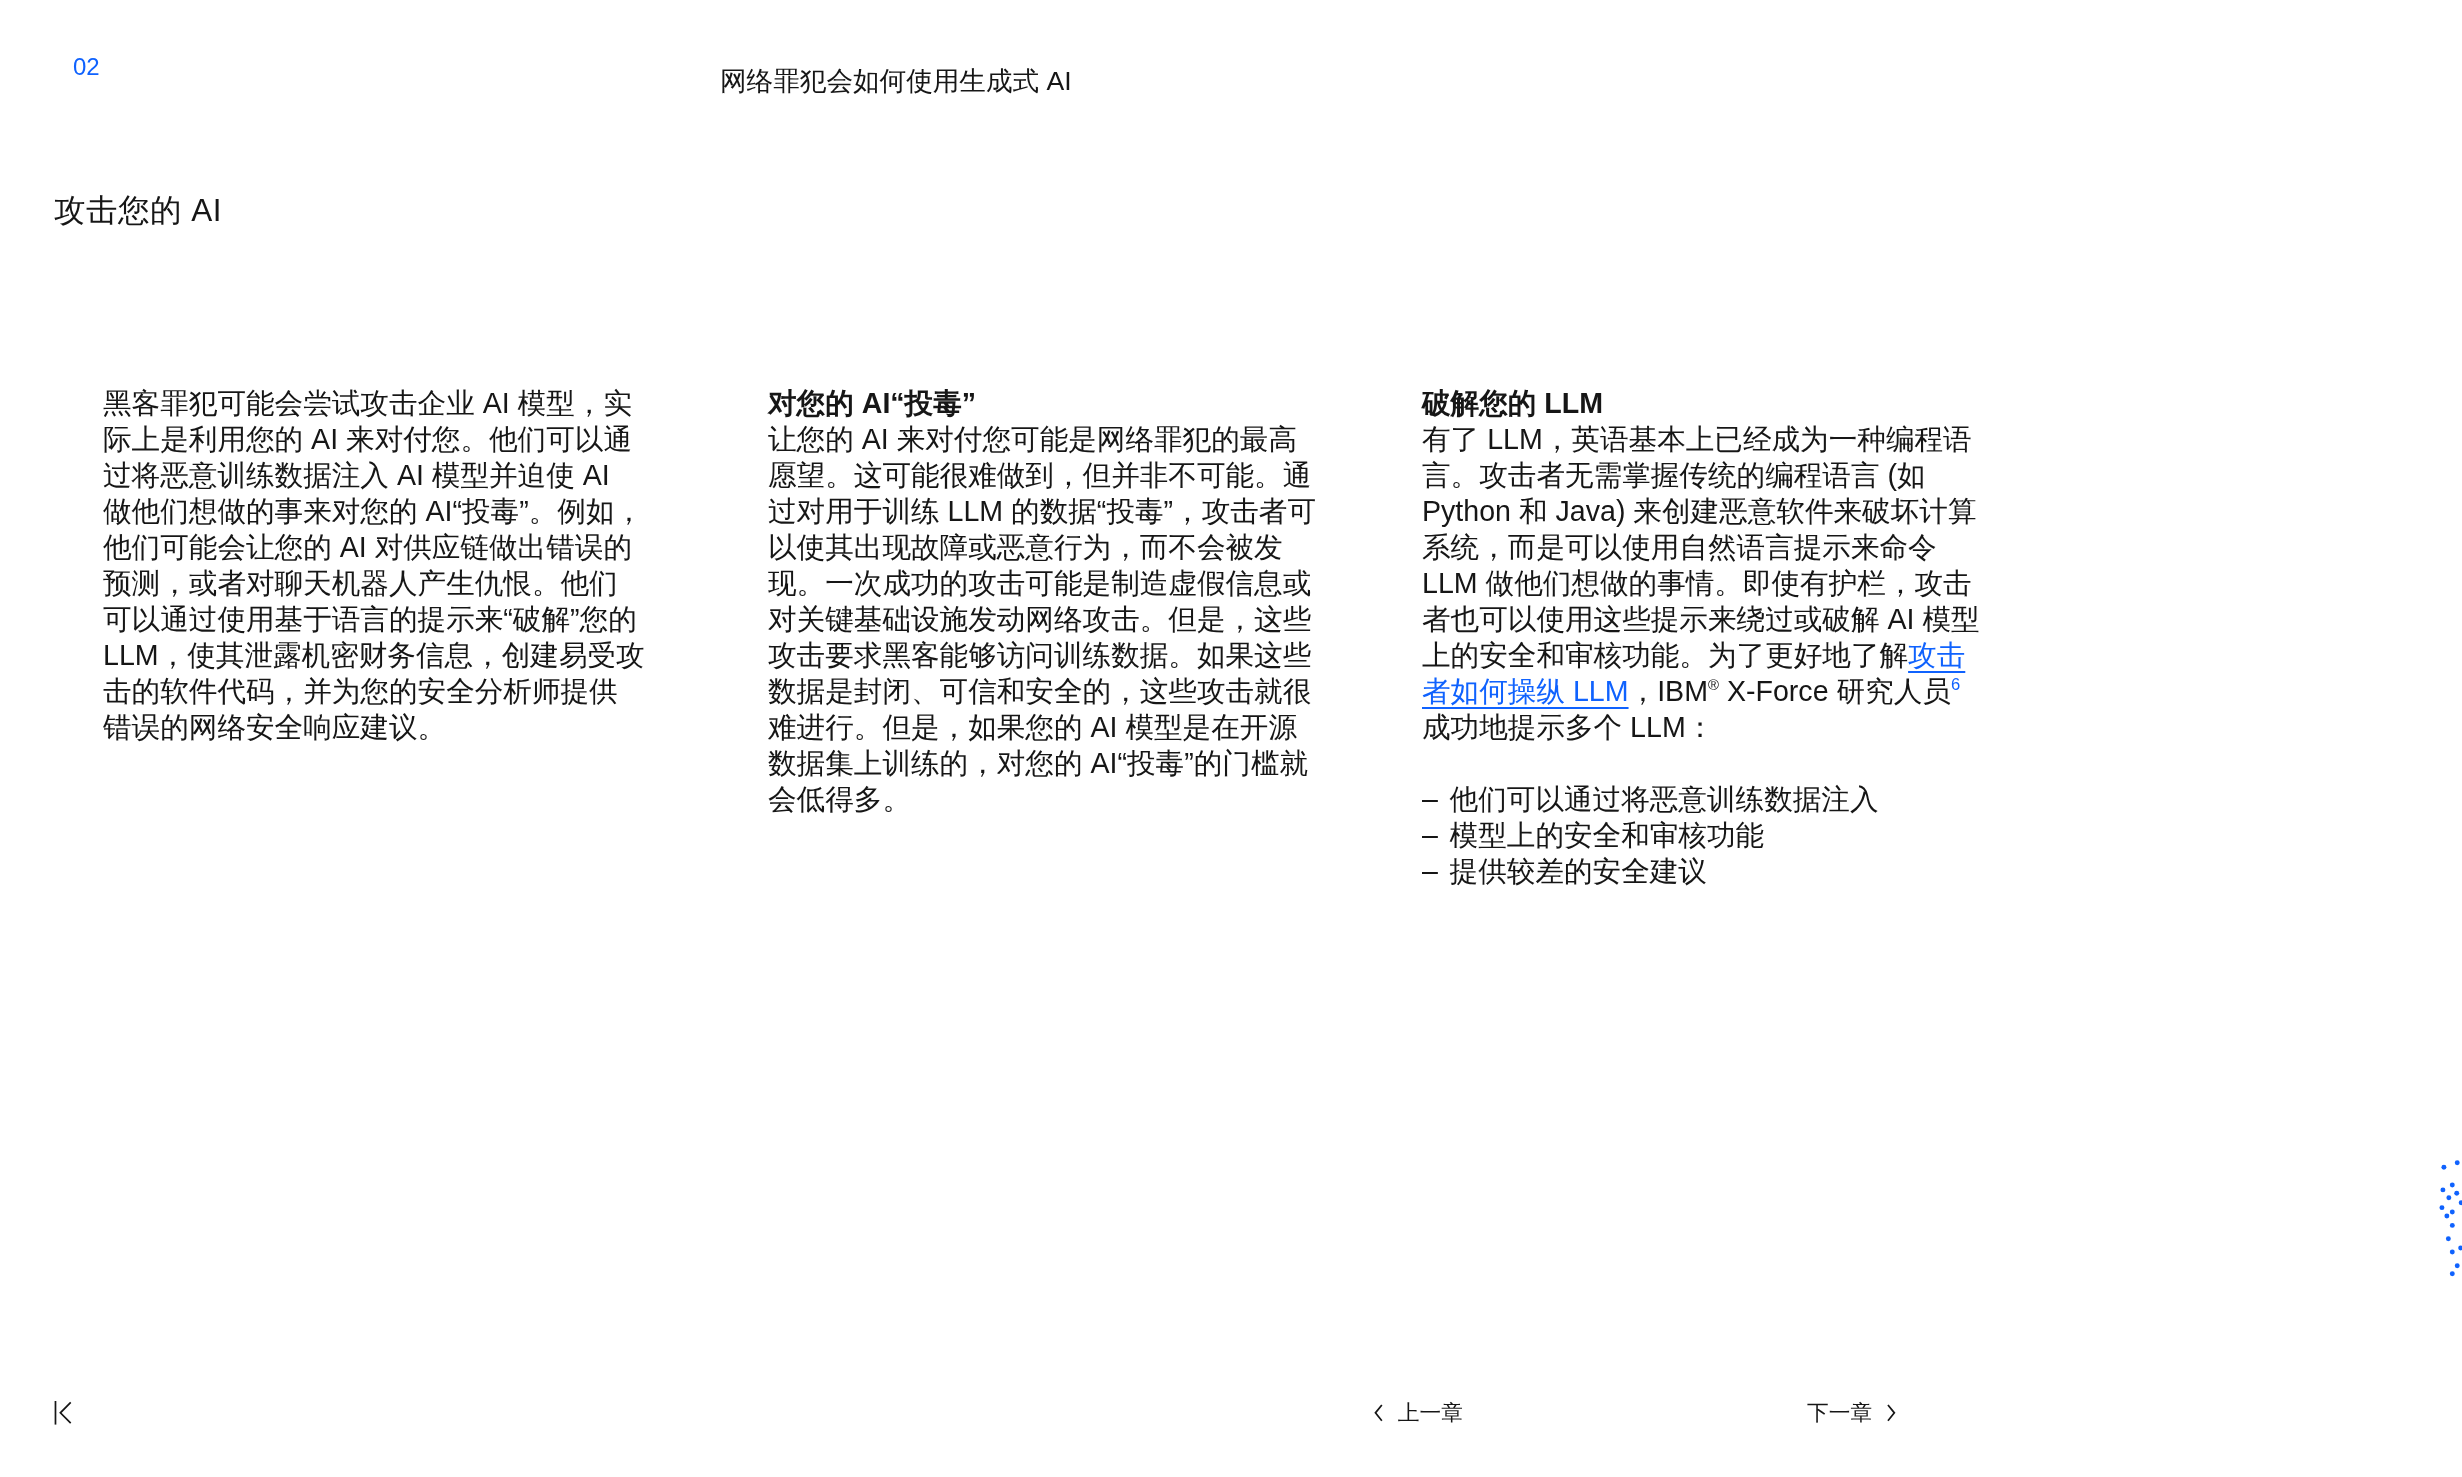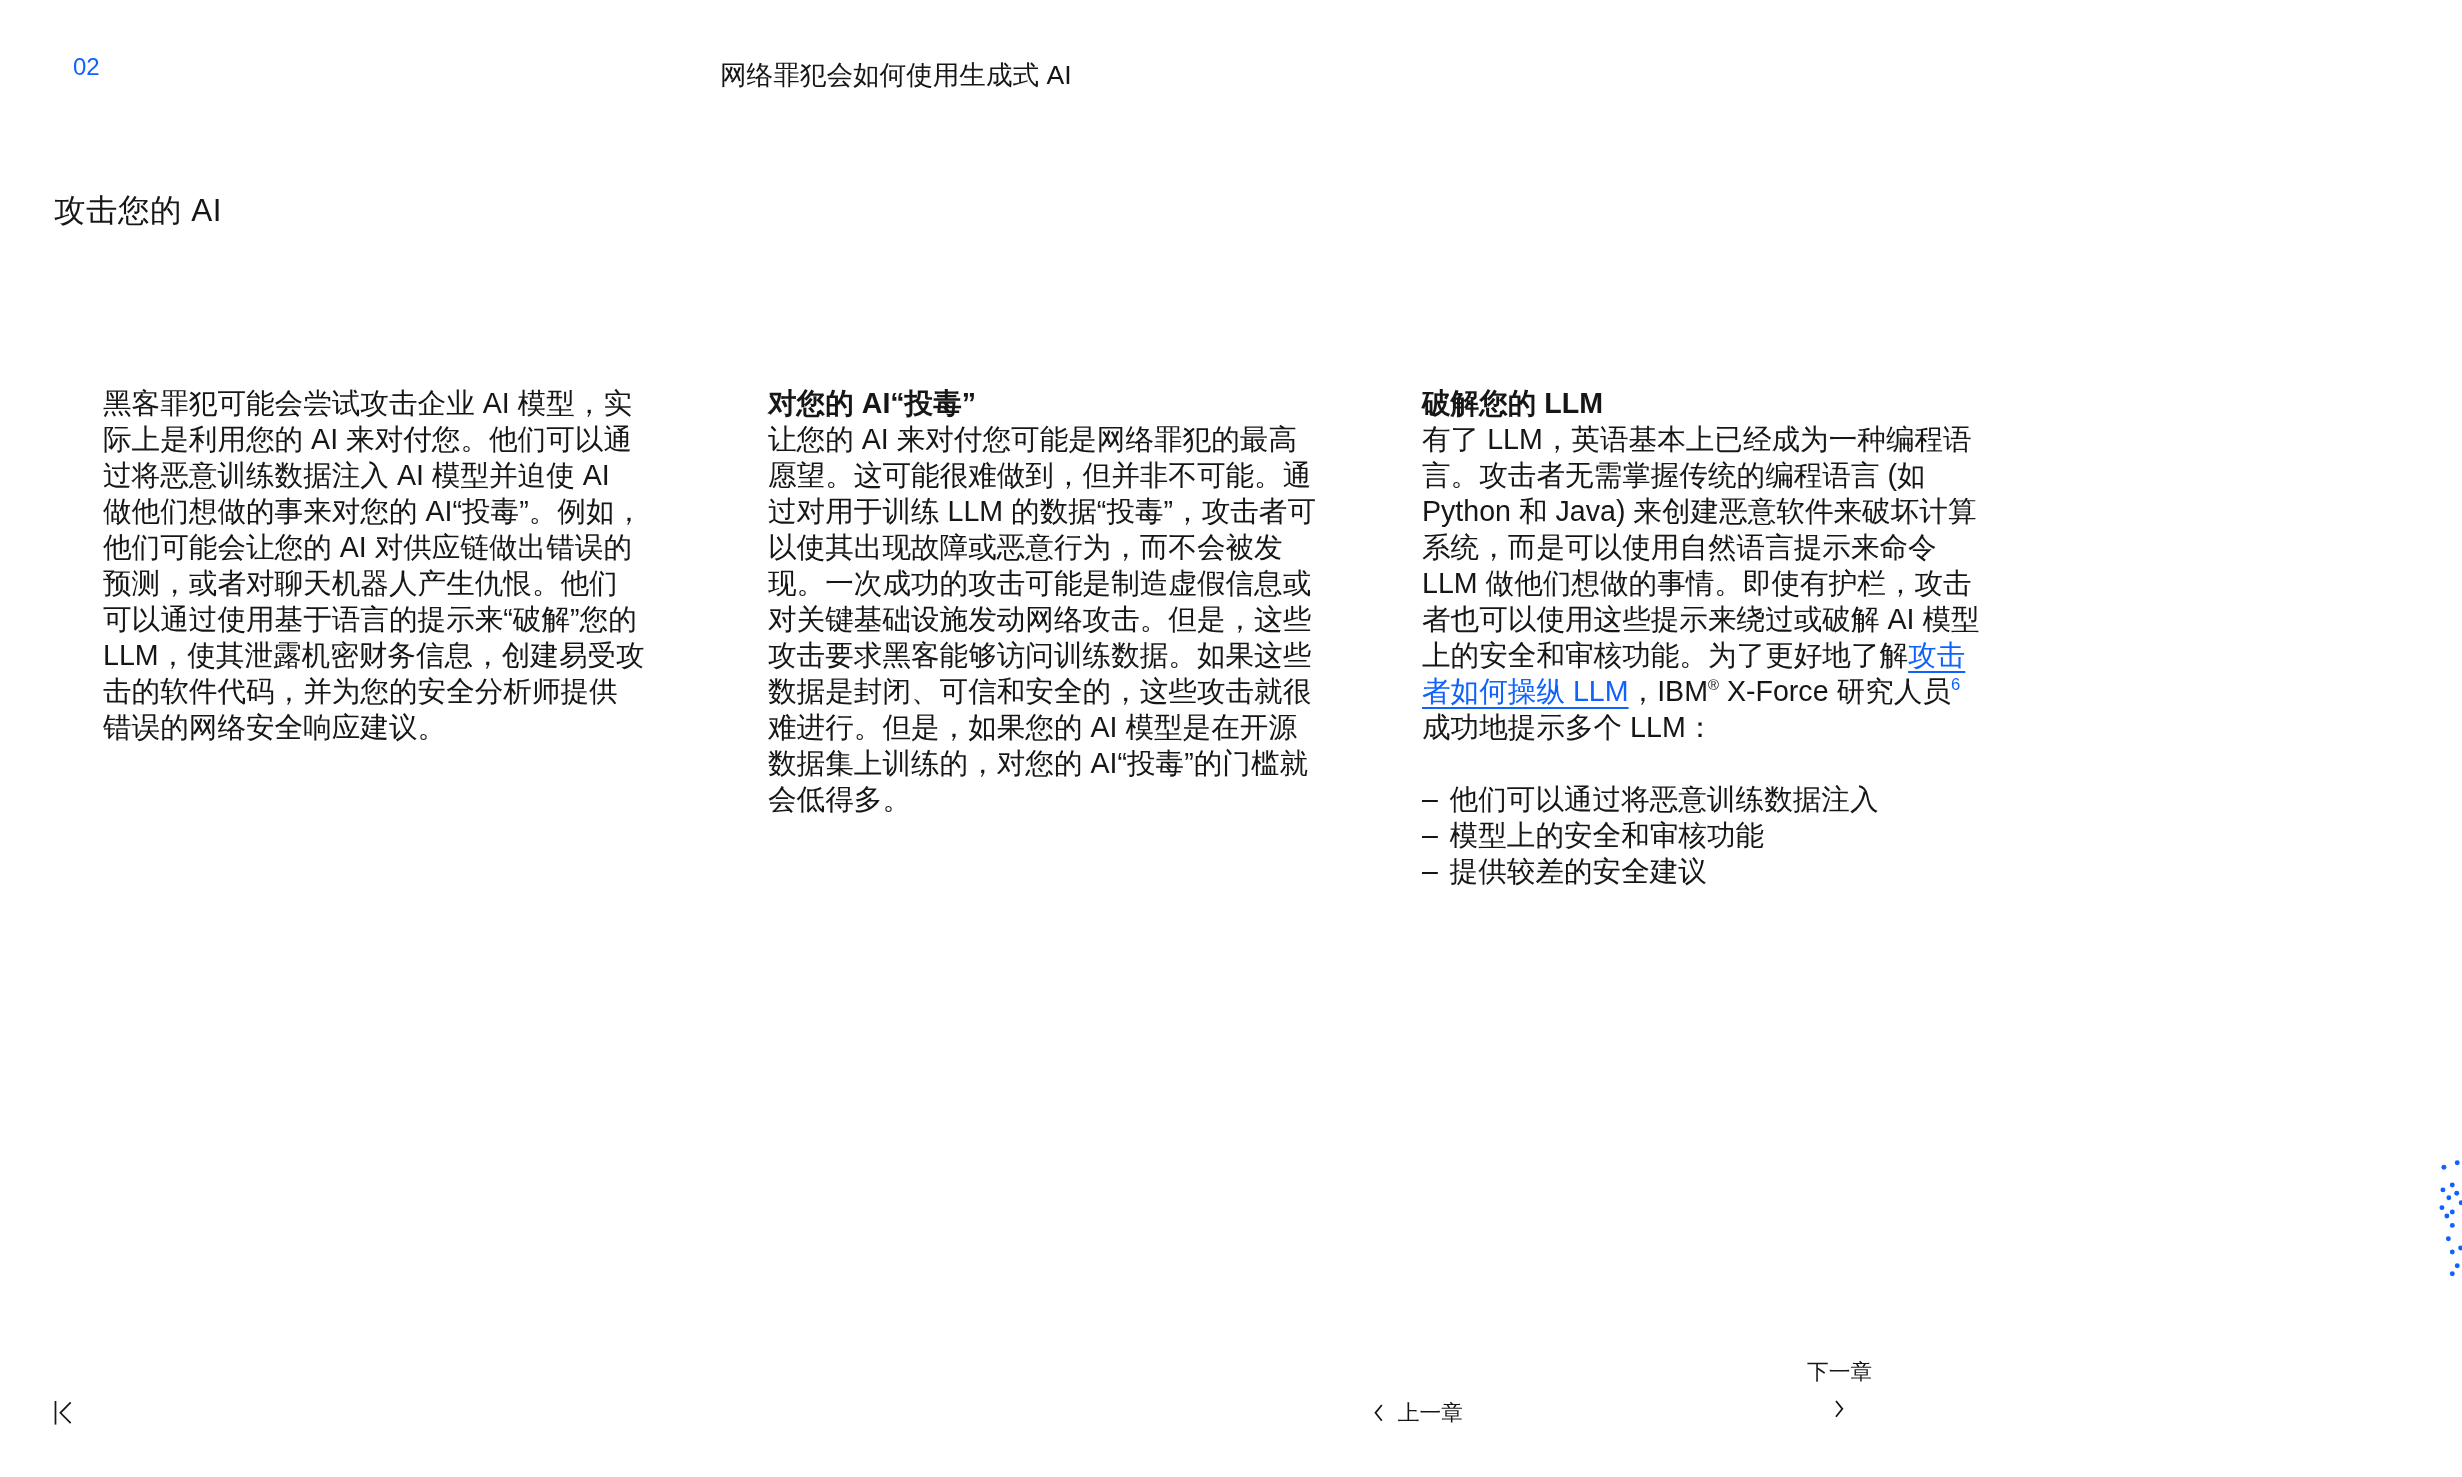--- a/index.html
+++ b/index.html
@@ -17,21 +17,21 @@
   }
   .abs{position:absolute;}
 
   
   .chapter-number{
     left:73px;top:52px;
     font-size:24px;line-height:29.5px;
     color:var(--blue);
   }
   .header-title{
-    left:720px;top:61px;
+    left:720px;top:67px;
     font-size:26.6px;line-height:28.6px;
     color:var(--ink);
     text-align:right;
   }
 
   
   .section-title{
     left:54px;top:193px;
     font-size:31.5px;line-height:35px;
     font-weight:400;
@@ -93,21 +93,21 @@
     position:absolute;
     display:flex;align-items:center;
     gap:14px;
     background:none;border:none;padding:0;margin:0;
     font:inherit;color:var(--ink);
     font-size:21.7px;line-height:25.6px;
     cursor:pointer;
   }
   .first-page-btn{left:54px;top:1401px;}
   .prev-btn{left:1373px;top:1400px;}
-  .next-btn{left:1807px;top:1359px;flex-direction:column;}
+  .next-btn{left:1807px;top:1400px;}
 
   .icon-stroke{stroke:var(--ink);stroke-width:3.5;fill:none;}
 
   
   .illustration{left:2438px;top:1143px;}
 </style>
 </head>
 <body>
 
 <div class="abs chapter-number">02</div>

